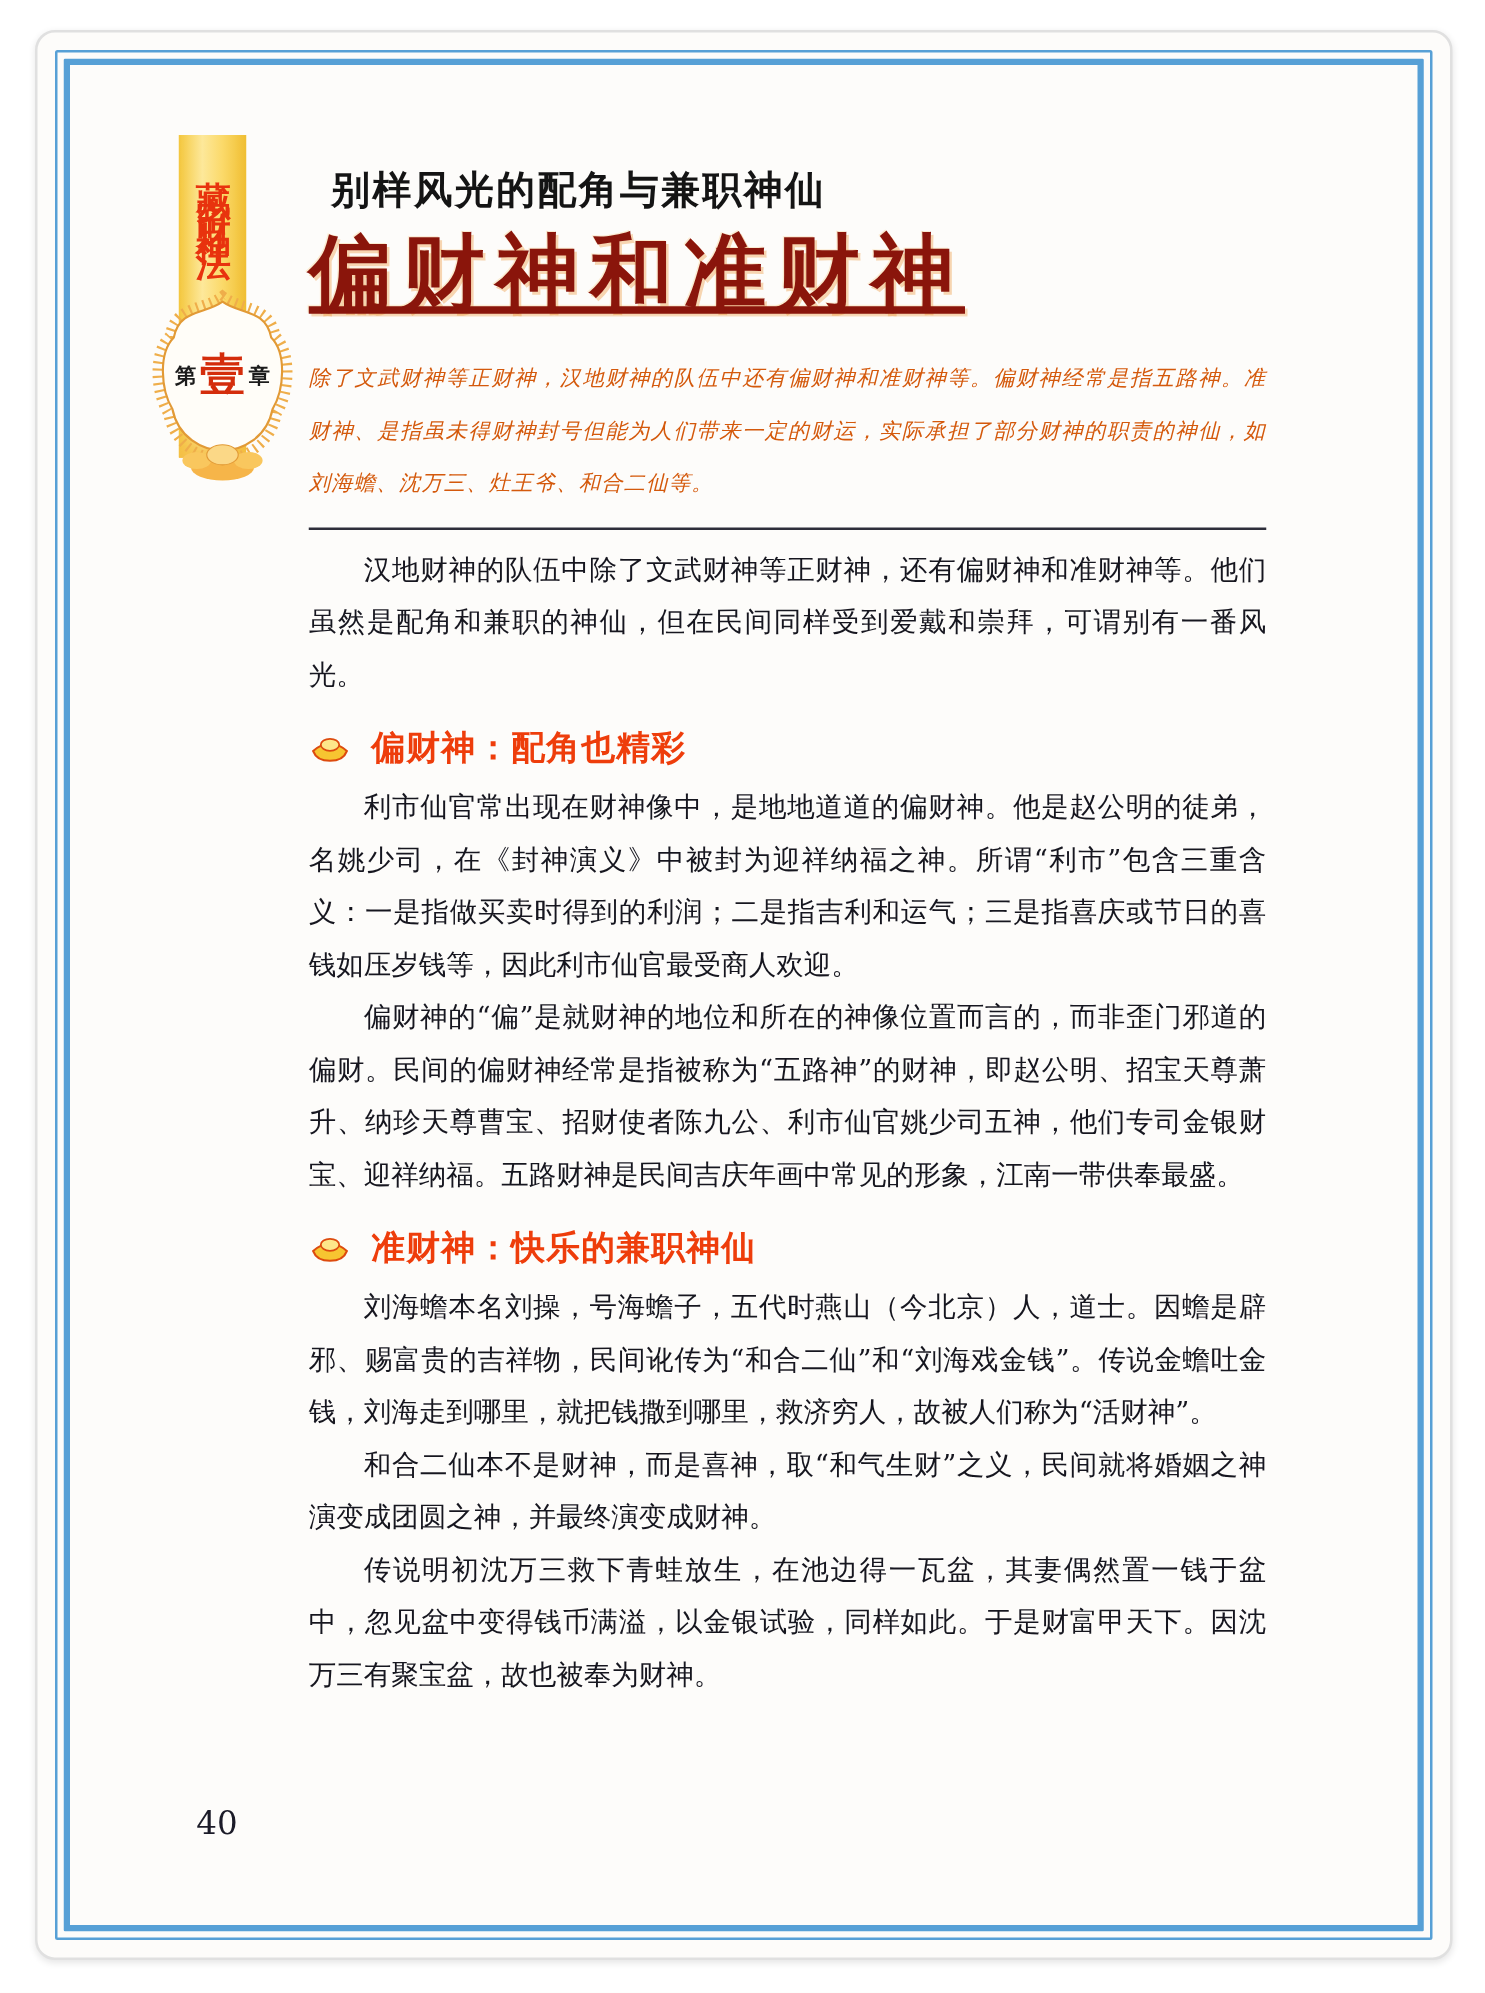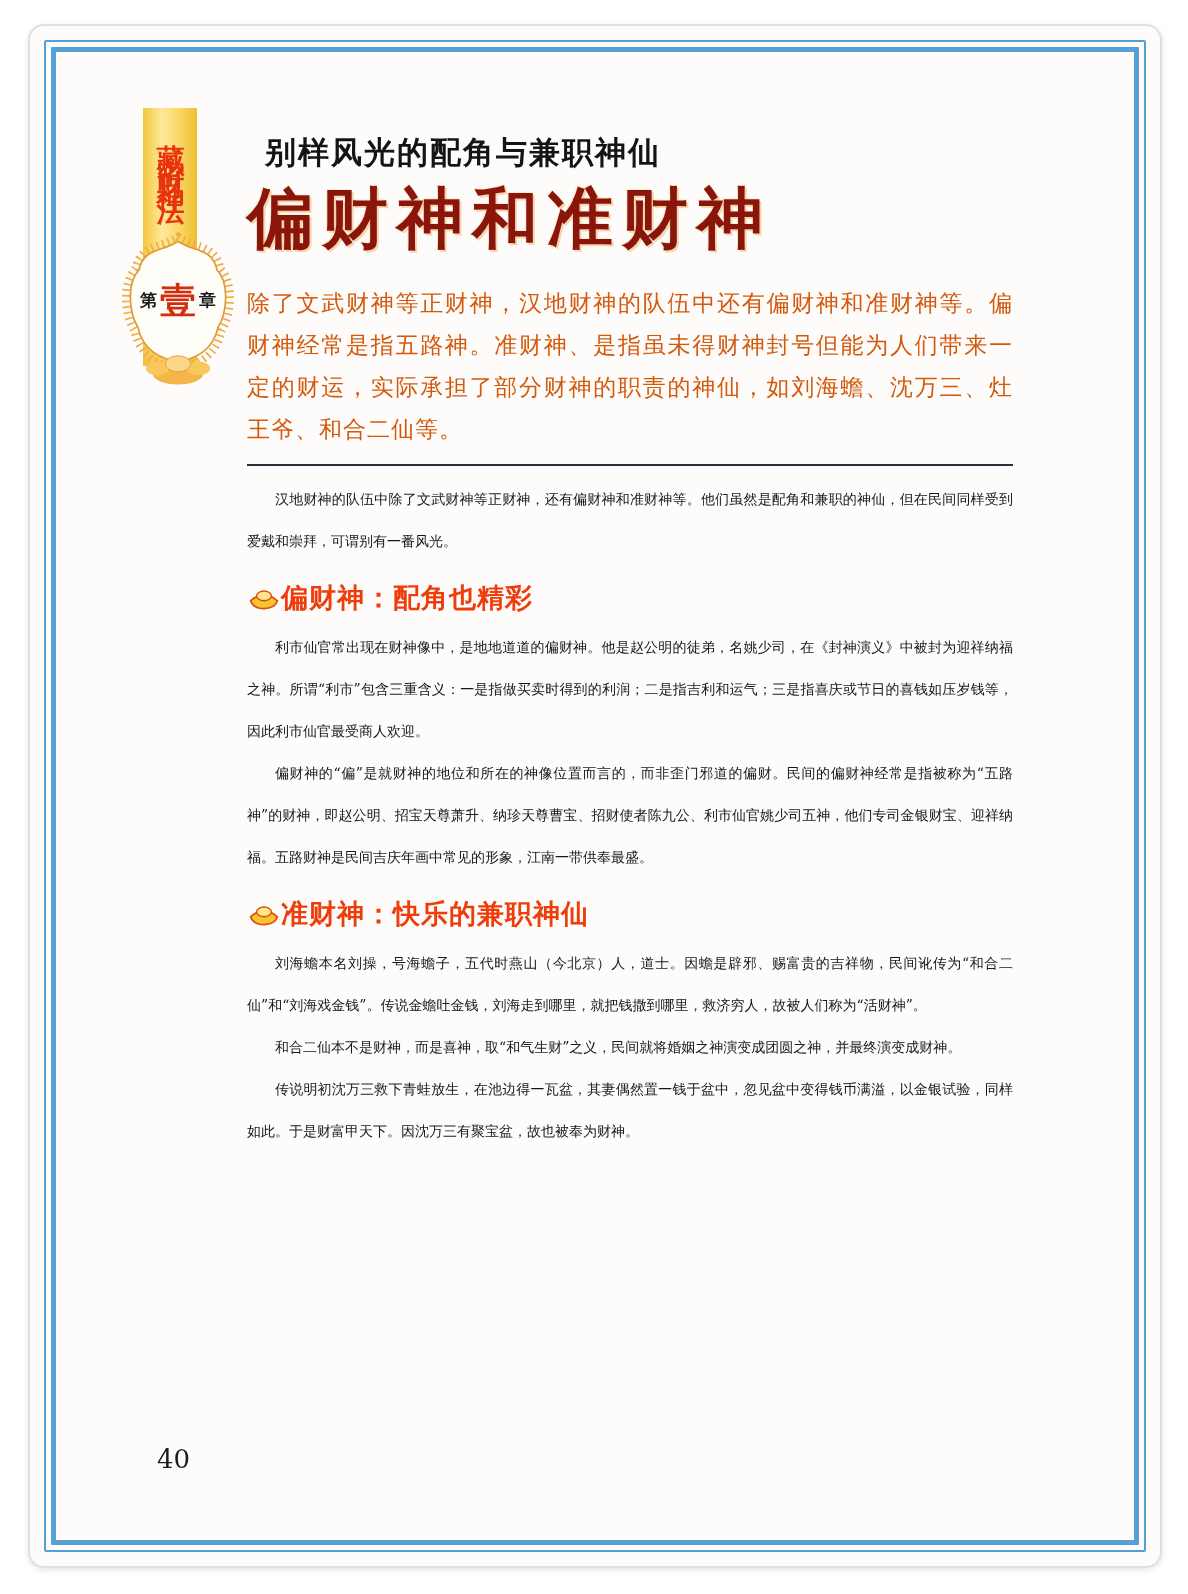--- a/index.html
+++ b/index.html
@@ -59,35 +59,37 @@
     margin:108px 0 0 18px;font-size:31px;line-height:36px;color:#141414;
     font-weight:bold;letter-spacing:2px;
     font-family:"DejaVu Sans","Liberation Sans",sans-serif;
   }
   .title{
     margin:10px 0 0 0;font-size:66px;line-height:76px;
     color:var(--title-red);font-weight:800;letter-spacing:9px;
     font-family:"DejaVu Serif","Liberation Serif",serif;
     text-shadow:2px 2px 0 rgba(235,140,40,.35), -1px -1px 0 rgba(250,200,120,.30);
     white-space:nowrap;
+    text-decoration:underline;
   }
   .intro{
-    margin:26px 0 0 0;font-size:23px;line-height:42px;
+    margin:26px 0 0 0;font-size:17px;line-height:42px;
     color:var(--intro-orange);text-align:justify;letter-spacing:1px;
+    font-style:italic;
   }
   .rule{
     margin:14px 0 0 0;border:none;border-top:2px solid #2e2e3a;width:100%;
   }
   .body-p{
-    margin:0;font-size:14px;line-height:42px;color:#16161f;
+    margin:0;font-size:22px;line-height:42px;color:#16161f;
     text-align:justify;text-indent:2em;
   }
   .body-p.first{margin-top:12px;}
   .sec-heading{
-    display:flex;align-items:center;gap:0;
+    display:flex;align-items:center;gap:16px;
     margin:16px 0 8px 0;height:40px;
     font-size:27px;font-weight:bold;color:var(--heading-orange);
     font-family:"DejaVu Sans","Liberation Sans",sans-serif;
     letter-spacing:1px;
   }
   .ingot{display:inline-flex;width:34px;height:26px;flex:0 0 auto;}
 
   .page-number{
     position:absolute;left:127px;bottom:92px;
     font-size:26px;color:#1b1b28;

